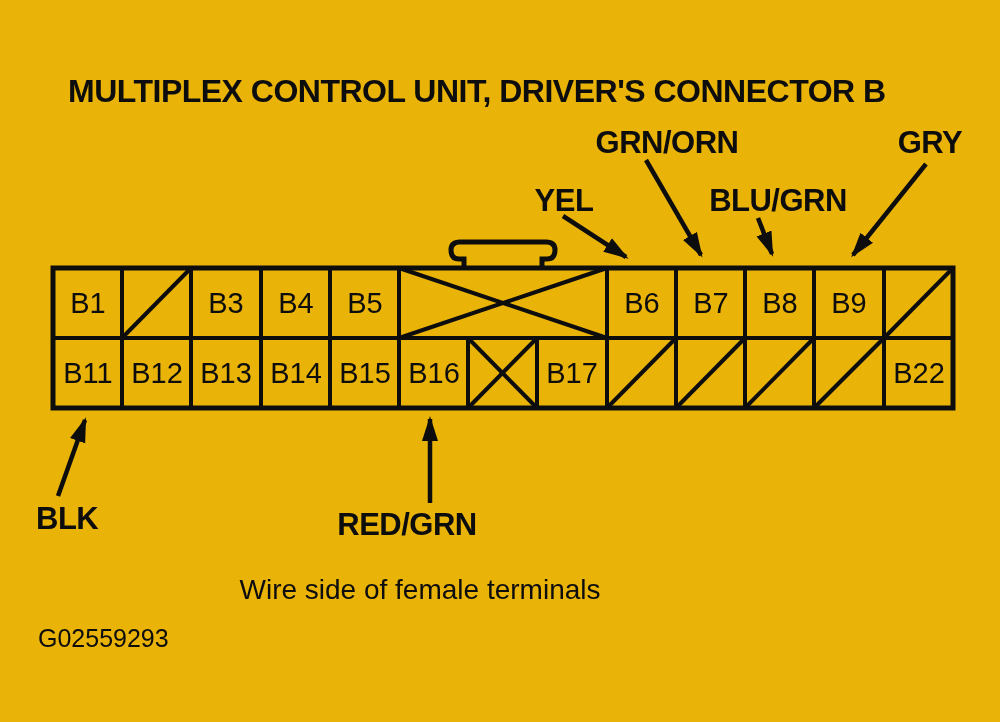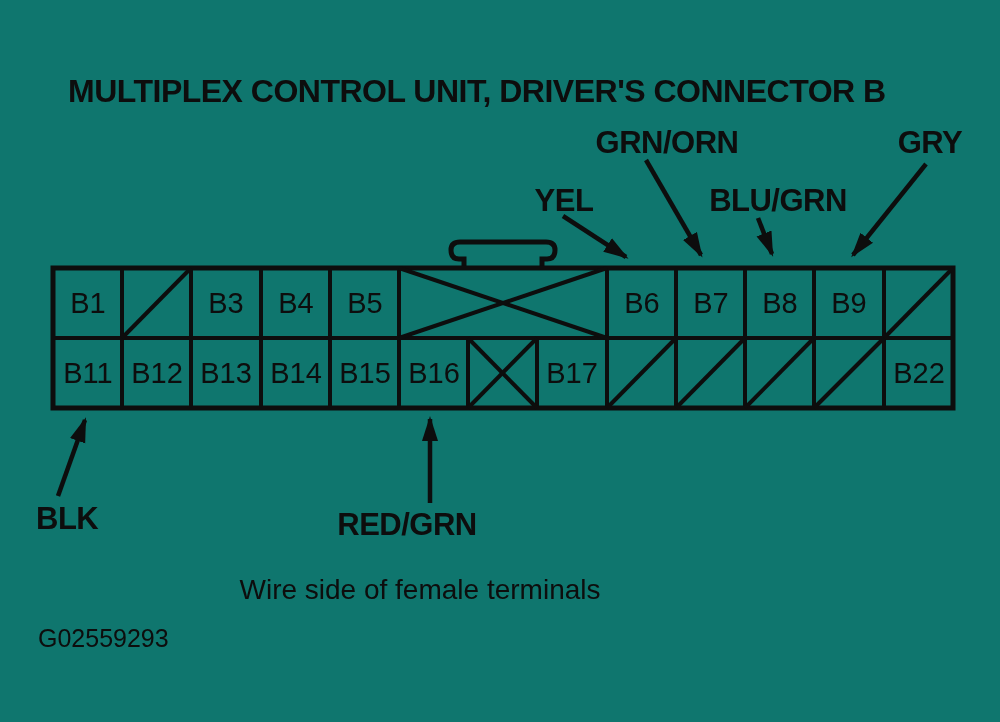--- a/index.html
+++ b/index.html
@@ -1,16 +1,16 @@
 <!DOCTYPE html>
 <html><head>
 <meta charset="utf-8">
 <style>
   html,body{margin:0;padding:0;background:#ffffff;}
-  .page{position:relative;width:1000px;height:722px;background:#0f766e;overflow:hidden;}
+  .page{position:relative;width:1000px;height:722px;background:#eab308;overflow:hidden;}
   svg{display:block;}
   text{fill:#0d0d0d;font-family:"Liberation Sans",sans-serif;}
   .t-title{font-size:32px;font-weight:bold;letter-spacing:-0.5px;}
   .t-wire{font-size:31px;font-weight:bold;letter-spacing:-0.5px;}
   .t-pin{font-size:29px;font-weight:normal;}
   .t-caption{font-size:28px;font-weight:normal;}
   .t-figid{font-size:25px;font-weight:normal;}
   .ln{stroke:#0d0d0d;fill:none;}
   .w5{stroke-width:5px;}
   .w4{stroke-width:4px;}

